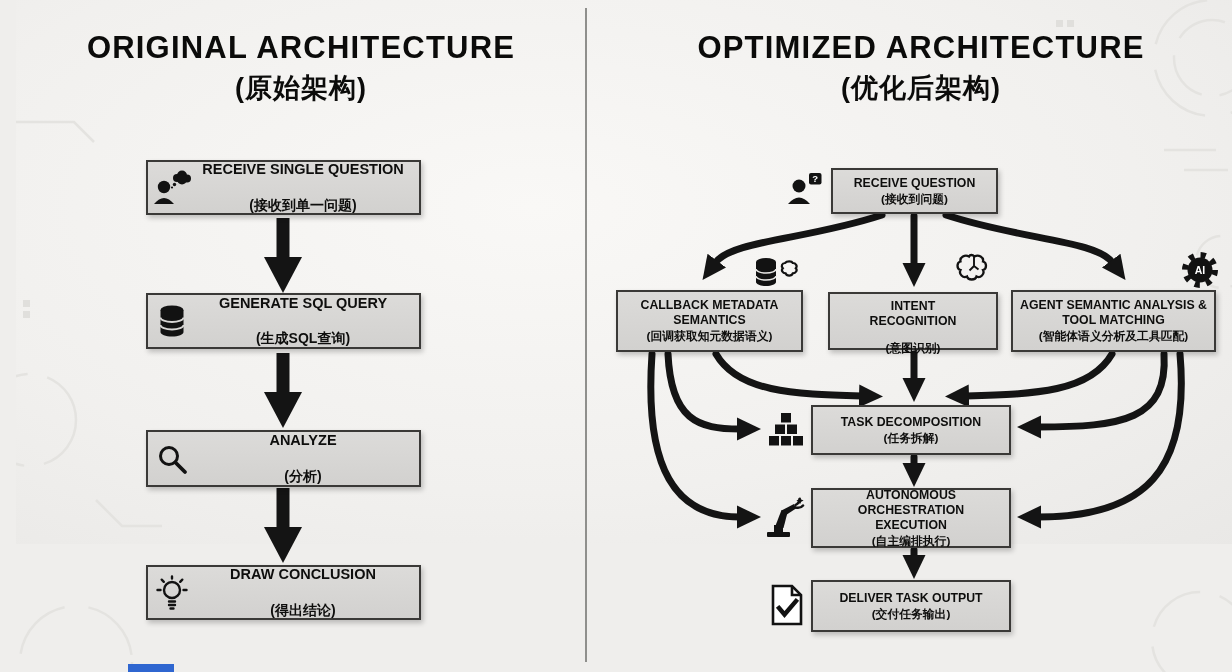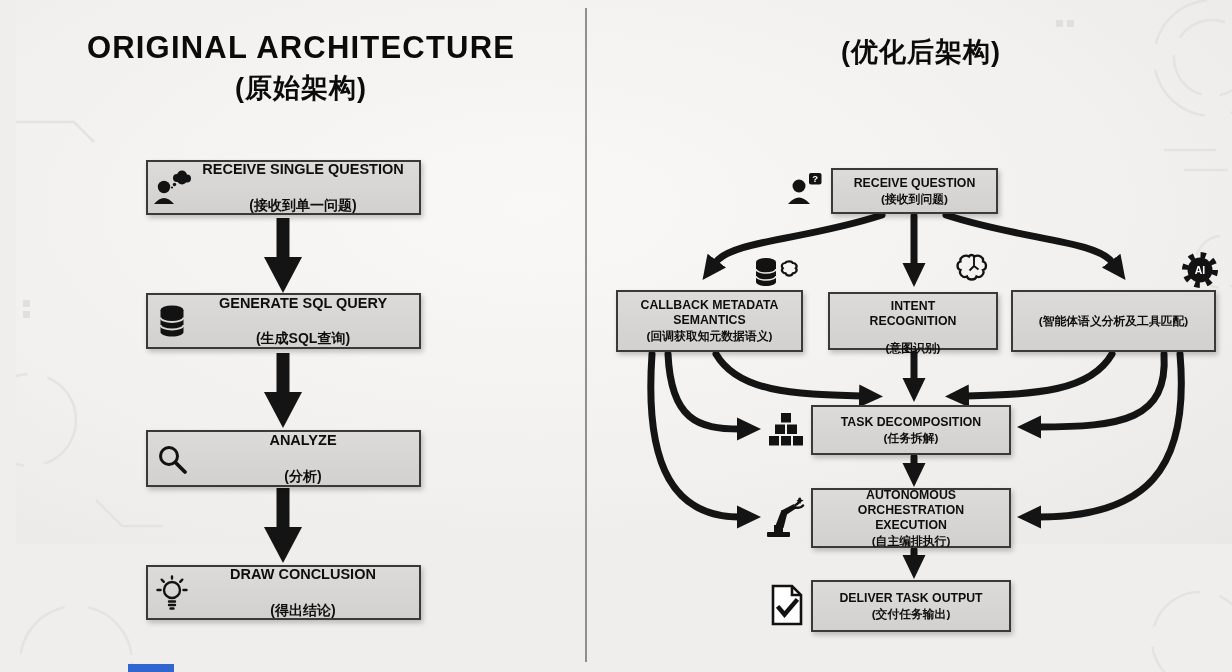--- a/index.html
+++ b/index.html
@@ -170,20 +170,21 @@
         <path d="M17 3.5 v-2 M5.5 15 h-3 M28.5 15 h3 M8.8 6.8 l-2.1 -2.1 M25.2 6.8 l2.1 -2.1"></path>
       </svg>
     </span>
     <div class="lines">
       <div class="en">DRAW CONCLUSION</div>
       <div class="zh">(得出结论)</div>
     </div>
   </div>
 
   <div class="panel-title" style="left:645px;top:30px;width:520px">
+    <div class="en">OPTIMIZED ARCHITECTURE</div>
     <div class="zh">(优化后架构)</div>
   </div>
 
   <span class="float-icon" style="left:770px;top:170px">
     <svg width="38" height="38" viewBox="0 0 38 38">
       <circle cx="13" cy="16" r="6.5" fill="#121212"></circle>
       <path d="M2 34 q11 -13 22 0 z" fill="#121212"></path>
       <rect x="23" y="3" width="12.5" height="11.5" rx="2" fill="#121212"></rect>
       <text x="29.2" y="12.3" font-size="9.5" fill="#ffffff" text-anchor="middle" font-weight="bold">?</text>
     </svg>
@@ -229,20 +230,21 @@
 
   <span class="float-icon" style="left:1164px;top:250px">
     <svg width="40" height="40" viewBox="0 0 40 40">
       <circle cx="20" cy="20" r="15" fill="none" stroke="#121212" stroke-width="6" stroke-dasharray="5.2 6.6"></circle>
       <circle cx="20" cy="20" r="12.5" fill="#121212"></circle>
       <text x="20" y="24.2" font-size="10.5" fill="#ffffff" text-anchor="middle" font-weight="bold">AI</text>
     </svg>
   </span>
   <div class="box r-box" style="left:995px;top:290px;width:205px;height:62px">
     <div class="lines">
+      <div class="en">AGENT SEMANTIC ANALYSIS &amp; TOOL MATCHING</div>
       <div class="zh">(智能体语义分析及工具匹配)</div>
     </div>
   </div>
 
   <span class="float-icon" style="left:750px;top:412px">
     <svg width="40" height="36" viewBox="0 0 40 36" fill="#121212">
       <rect x="15" y="1" width="10" height="9.5"></rect>
       <rect x="9" y="12.5" width="10" height="9.5"></rect>
         <rect x="21" y="12.5" width="10" height="9.5"></rect>
       <rect x="3" y="24" width="10" height="9.5"></rect>

